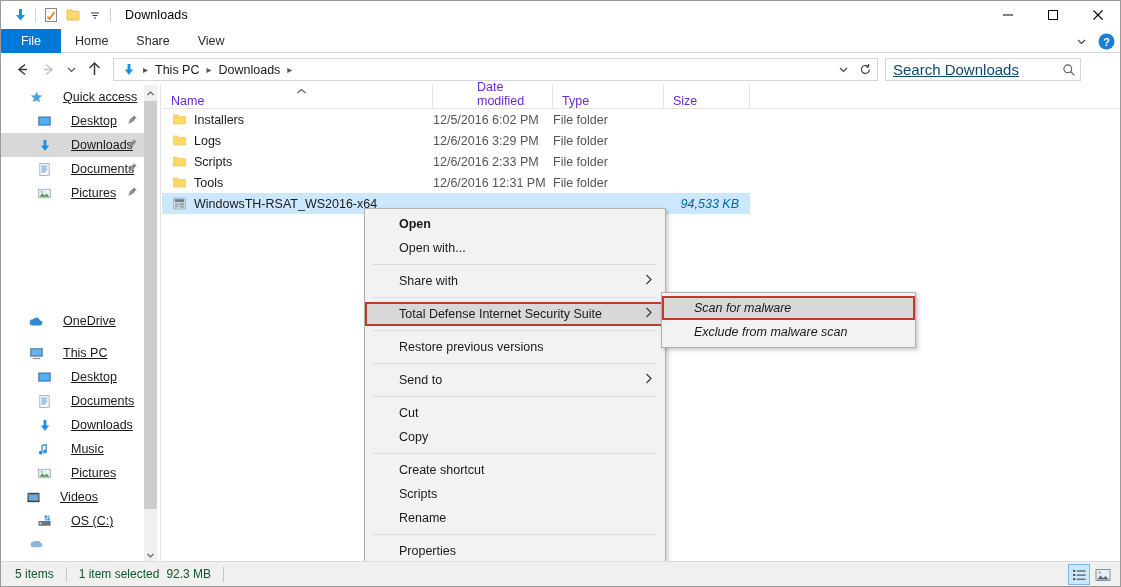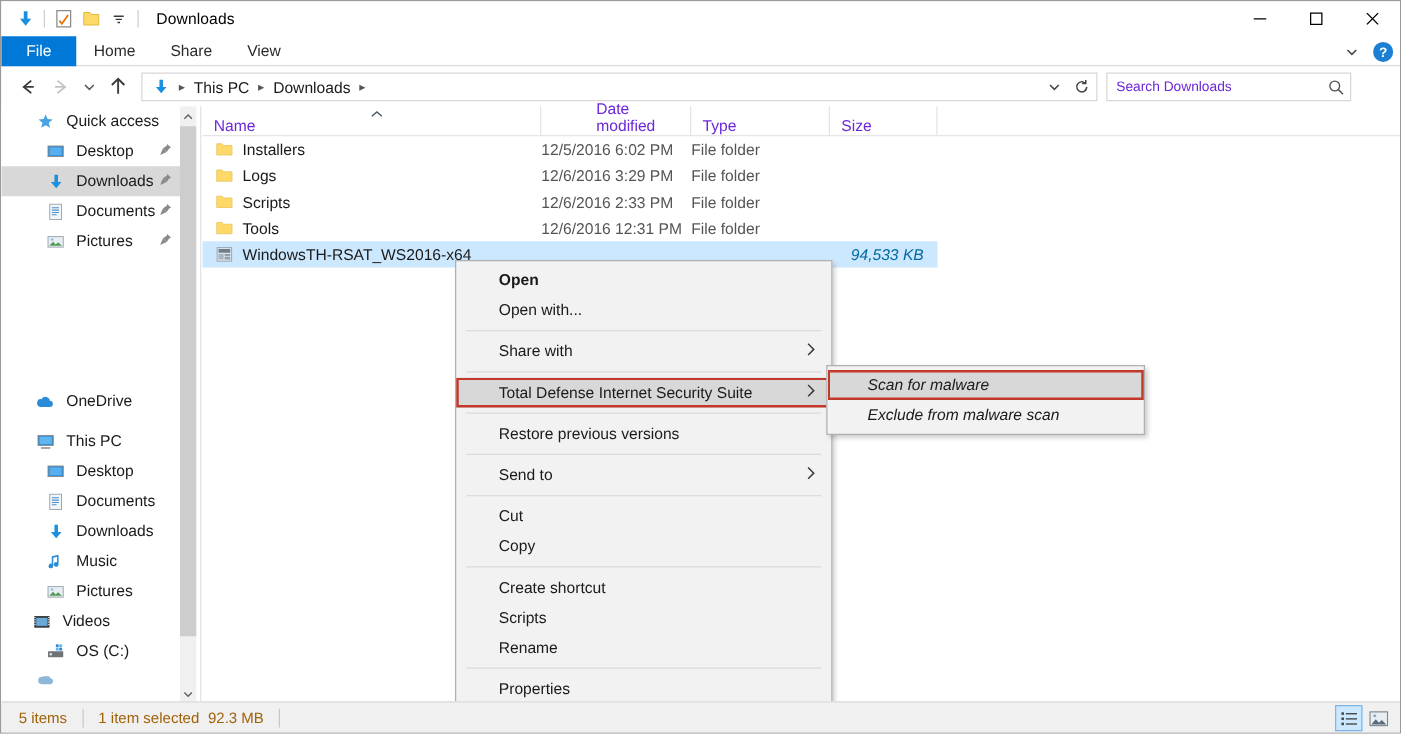--- a/index.html
+++ b/index.html
@@ -69,21 +69,21 @@
     display:flex; align-items:center;
   }
   .crumb-sep { font-size:10px; color:#555; padding:0 2px; display:flex; align-items:center; height:21px;}
   .addr-right { position:absolute; right:1px; top:0; display:flex; align-items:center; height:21px; }
   .addr-right .ab { width:22px; height:21px; display:flex; align-items:center; justify-content:center; }
   .searchbox {
     flex:none; width:196px; height:23px; margin-left:7px;
     border:1px solid #d7d7d7; background:#fff;
     display:flex; align-items:center; padding:0 4px 0 7px;
   }
-  .searchbox .ph { flex:1; font-size:11px; color:#6d28d9; }
+  .searchbox .ph { flex:1; font-size:15px; color:#0c4a6e;text-decoration:underline; }
 
   
   .body {
     position:absolute; left:0; top:84px; width:1119px; height:478px;
     background:#ffffff;
   }
 
   
   .navpane {
     position:absolute; left:0; top:0; width:160px; height:478px;
@@ -91,21 +91,21 @@
     border-right:1px solid #e4e4e4;
   }
   .np-list { position:absolute; left:0; top:0; width:145px; }
   .np-item {
     height:24px; display:flex; align-items:center;
     font-size:12.5px; color:#1a1a1a; padding-right:4px;
     white-space:nowrap; position:relative;
   }
   .np-item.sel2 { background:#d8d8d8; }
   .np-ico { width:18px; height:18px; display:flex; align-items:center; justify-content:center; flex:none; }
-  .np-lbl { margin-left:8px; }
+  .np-lbl { margin-left:18px;text-decoration:underline; }
   .np-pin { position:absolute; right:8px; top:50%; transform:translateY(-50%); }
 
   .np-scroll {
     position:absolute; right:3px; top:0; width:13px; height:478px; background:#f0f0f0;
   }
   .np-scroll .arrow { width:13px; height:16px; display:flex; align-items:center; justify-content:center; }
   .np-scroll .thumb { position:absolute; left:0; top:16px; width:13px; height:408px; background:#cdcdcd; }
 
   
   .filepane { position:absolute; left:161px; top:0; right:0; height:478px; background:#fff; }
@@ -157,21 +157,21 @@
     padding:3px 0;
   }
   .submenu .mi { padding-left:32px;font-style:italic; }
 
   
   .statusbar {
     position:absolute; left:0; bottom:0; width:1119px; height:25px;
     background:#f0f0f0; border-top:1px solid #dcdcdc;
     display:flex; align-items:center;
   }
-  .sb-text { font-size:12px; color:#a16207; display:flex; align-items:center; height:25px; }
+  .sb-text { font-size:12px; color:#14532d; display:flex; align-items:center; height:25px; }
   .sb-items { padding-left:14px; }
   .sb-div { width:1px; height:15px; background:#c7c7c7; margin:0 12px; }
   .sb-right { position:absolute; right:6px; top:0; height:25px; display:flex; align-items:center; gap:2px; }
   .viewbtn { width:22px; height:21px; display:flex; align-items:center; justify-content:center; }
   .viewbtn.active { background:#cce8ff; border:1px solid #7eb4ea; }
 </style>
 </head>
 <body>
 
 <div id="app">

